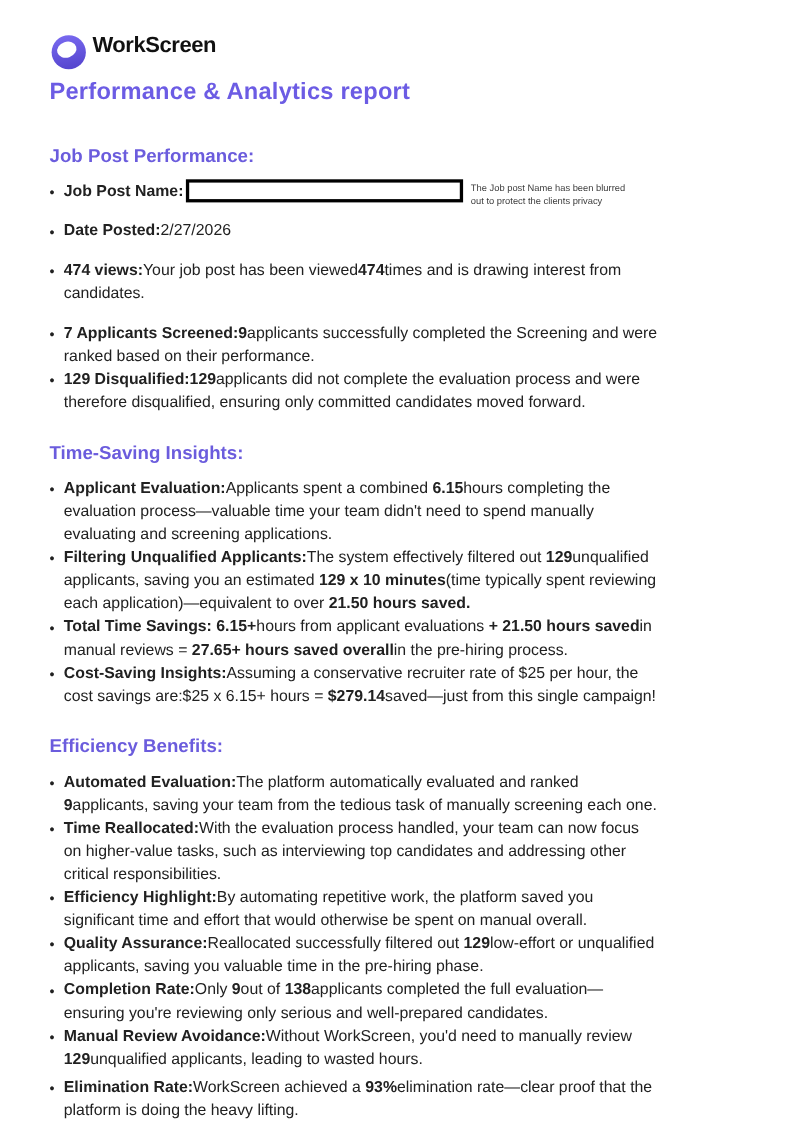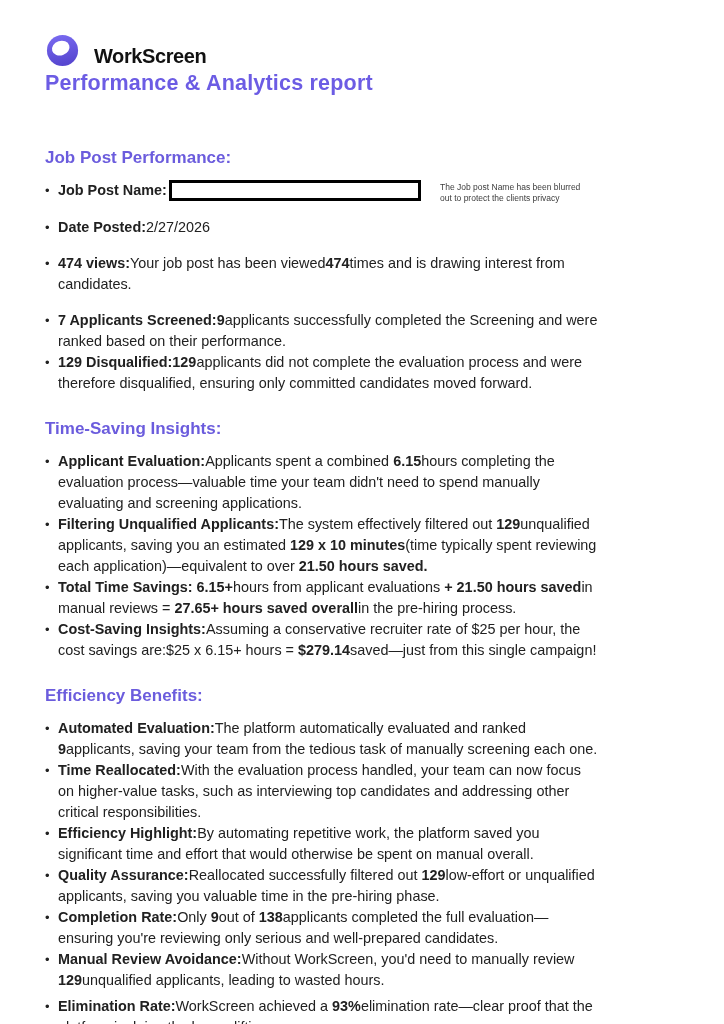--- a/index.html
+++ b/index.html
@@ -7,39 +7,39 @@
   .page {
     width: 724px; height: 1024px;
     background: #ffffff;
     overflow: hidden;
     font-family: "Liberation Sans", sans-serif;
     color: #212121;
     position: relative;
   }
   .content { padding: 30px 126px 0 45px; }
 
-  .brand-row { display: flex; align-items: flex-end; gap: 14px; height: 38px; }
+  .brand-row { display: flex; align-items: flex-start; gap: 4px; height: 38px; }
   .logo-svg { display: block; width: 35px; height: 35px; }
   .brand-name {
     font-size: 20px; font-weight: bold; color: #111;
     letter-spacing: -0.4px;
   }
   .report-title {
     margin-top: 3px;
     font-size: 21.5px; font-weight: bold;
     color: #6c5ce4;
     letter-spacing: 0.2px;
   }
 
   .section-heading {
     font-size: 17px; font-weight: bold;
     color: #6b5cdd;
     margin: 25px 0 12px 0;
   }
-  .section-heading.first { margin-top: 52px; }
+  .section-heading.first { margin-top: 36px; }
 
   ul.bullets { list-style: none; }
   ul.bullets li {
     position: relative;
     padding-left: 13px;
     font-size: 14.4px;
     line-height: 21px;
     margin: 0;
   }
   ul.bullets li .bullet {
@@ -54,21 +54,21 @@
     display: inline-block;
     width: 252px; height: 21px;
     border: 3px solid #000;
     background: #fff;
     vertical-align: middle;
     margin-left: 2px;
     transform: translateY(-1px);
   }
   .privacy-note {
     position: absolute;
-    left: 395px; top: 2px;
+    left: 383px; top: 2px;
     width: 180px;
     font-size: 8.5px;
     line-height: 11px;
     color: #3c3c3c;
   }
 </style>
 </head>
 <body>
 
 <div class="page">

